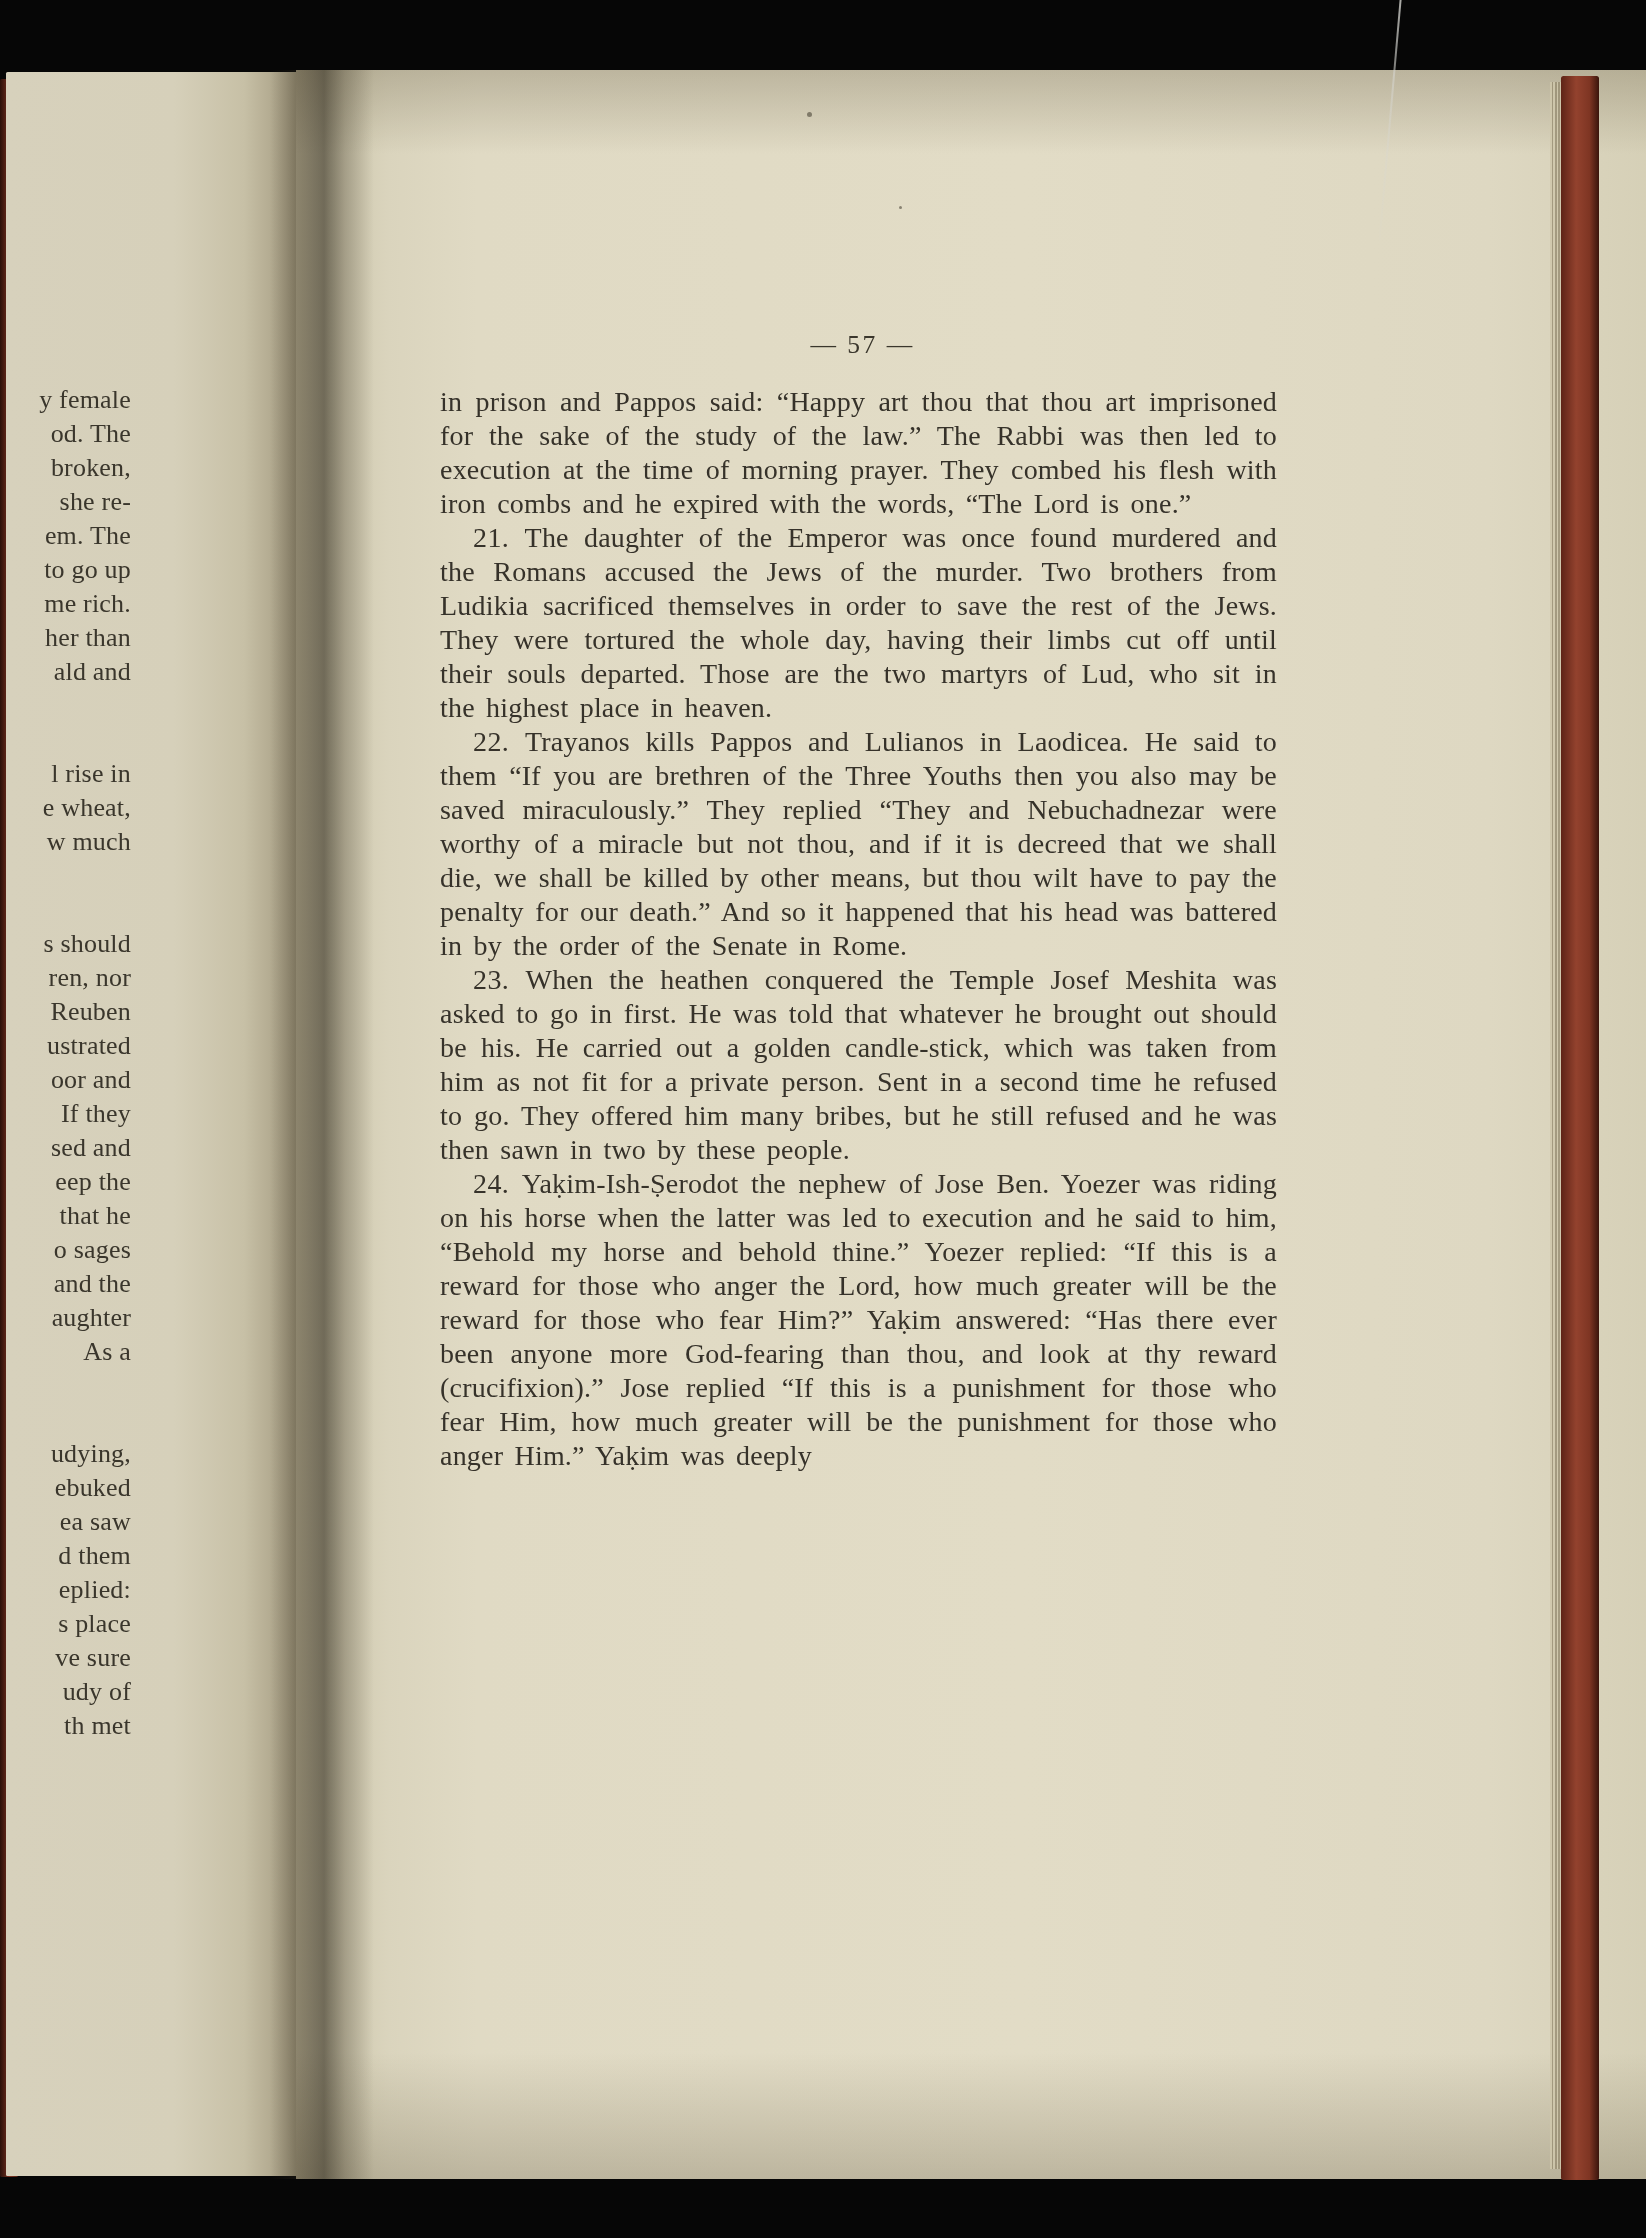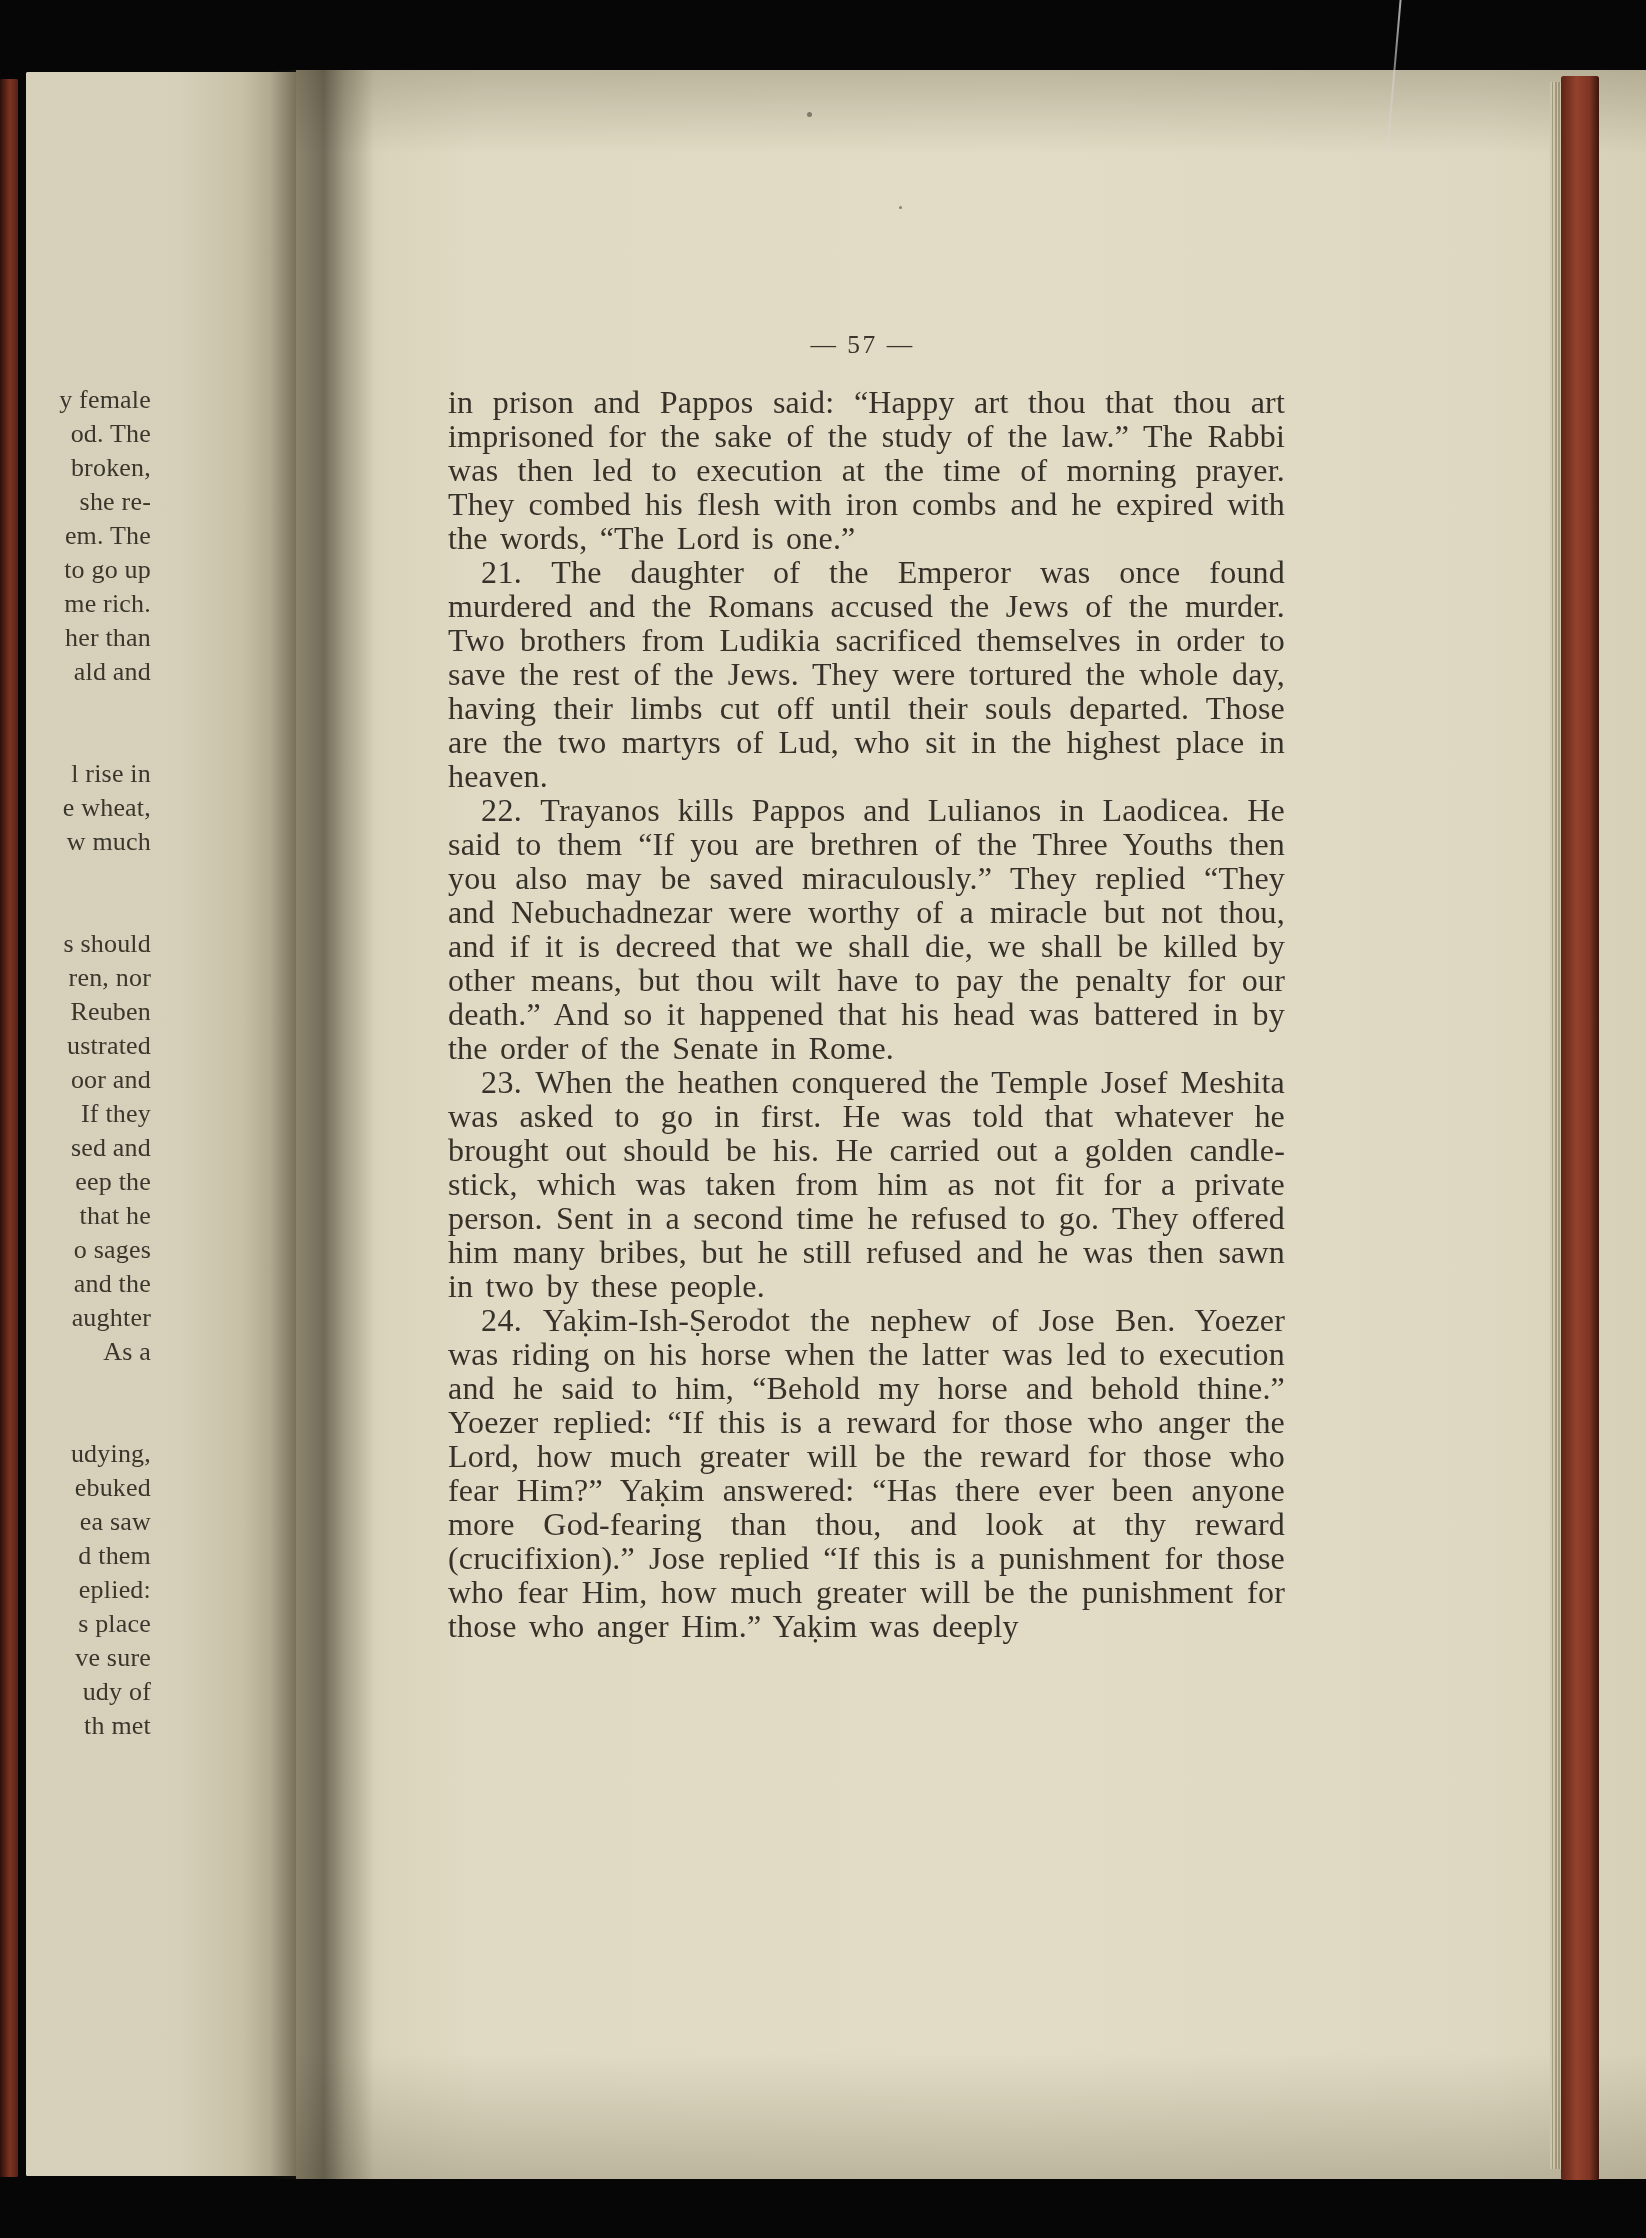--- a/index.html
+++ b/index.html
@@ -19,26 +19,27 @@
   #cover-left {
     position: absolute;
     left: 0; top: 79px;
     width: 18px; height: 2098px;
     background: linear-gradient(to right, #2a100a, #7c3322 55%, #572215);
     border-radius: 1.6px;
   }
   
   #left-page {
     position: absolute;
-    left: 26px; top: 72px;
+    left: 6px; top: 72px;
     width: 278px; height: 2104px;
     background: linear-gradient(to right, #d7d1bc 0%, #d6d0ba 55%, #c5be a 0%, #c7c0a6 78%, #a89f85 92%, #8d8369 100%);
     background: linear-gradient(to right, #d7d1bc 0%, #d6d0ba 55%, #c7c0a6 78%, #a89f85 92%, #8d8369 100%);
     overflow: hidden;
     border-radius: 1.6px 0 0 1.6px;
+    padding-left: 27px;
   }
   #fragments {
     position: absolute;
     top: 311px; left: -92px;
     width: 217px;
     text-align: right;
     font-size: 26px;
     line-height: 34px;
     color: #3a362c;
     letter-spacing: 0.2px;
@@ -80,23 +81,23 @@
     position: absolute;
     top: 260px; left: 148px;
     width: 837px;
     text-align: center;
     font-size: 25.5px;
     color: #3a362c;
     letter-spacing: 2.5px;
   }
   #text-block {
     position: absolute;
-    top: 315px; left: 152px;
+    top: 315px; left: 144px;
     width: 837px;
-    font-size: 32px;
+    font-size: 28px;
     line-height: 34px;
     color: #36322a;
     text-align: justify;
     letter-spacing: 0.2px;
     word-spacing: 4.1px;
   }
   .para { margin: 0; }
   .para.numbered { text-indent: 33px; }
   .pnum { font-weight: 400; letter-spacing: 0.4px; }
   

